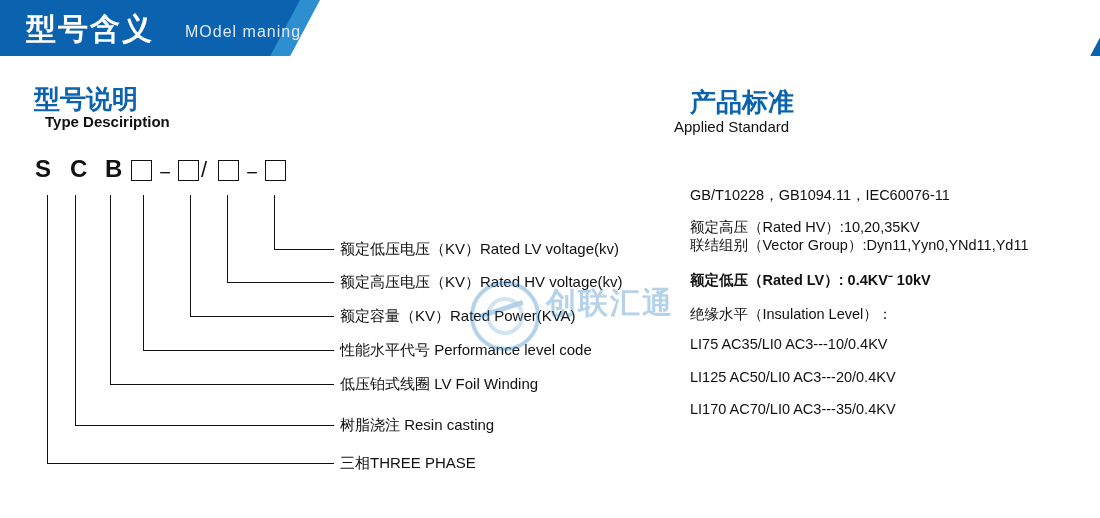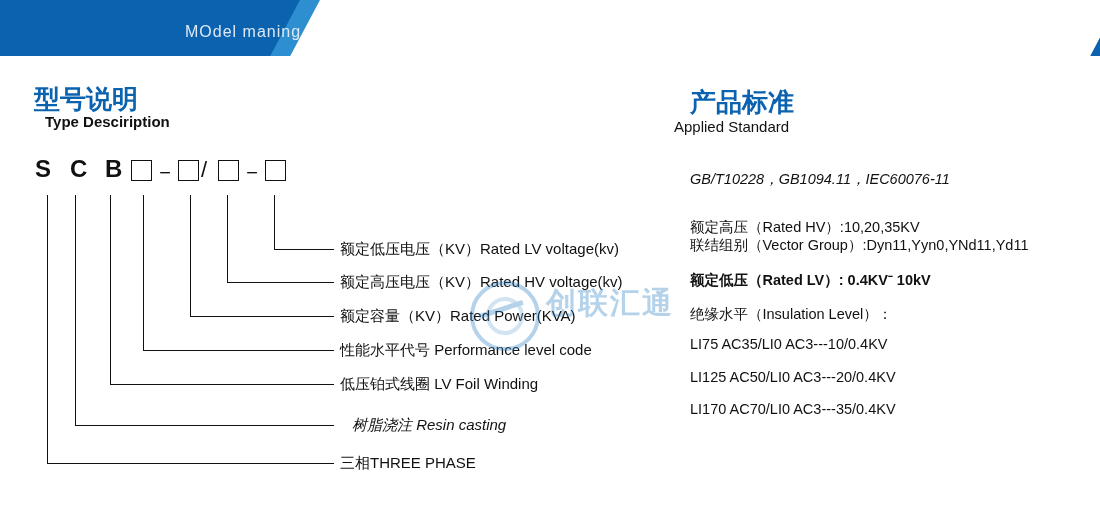--- a/index.html
+++ b/index.html
@@ -104,20 +104,21 @@
     transform:rotate(-18deg);
   }
 </style>
 </head>
 <body>
 
 <div class="banner">
   <div class="banner-inner">
     <div class="banner-wedge2"></div>
     <div class="banner-wedge"></div>
+    <div class="banner-cn">型号含义</div>
     <div class="banner-en">MOdel maning</div>
   </div>
 </div>
 
 <div class="sec-title-cn" id="left-title-cn">型号说明</div>
 <div class="sec-title-en" id="left-title-en">Type Desciription</div>
 
 <div class="sec-title-cn" id="right-title-cn">产品标准</div>
 <div class="sec-title-en" id="right-title-en">Applied Standard</div>
 
@@ -150,27 +151,27 @@
 <div class="vline" style="left:143px;top:195px;height:156px;"></div>
 <div class="hline" style="left:143px;top:350px;width:191px;"></div>
 <div class="leader-label" style="left:340px;top:341px;">性能水平代号 Performance level code</div>
 
 <div class="vline" style="left:110px;top:195px;height:190px;"></div>
 <div class="hline" style="left:110px;top:384px;width:224px;"></div>
 <div class="leader-label" style="left:340px;top:375px;">低压铂式线圈 LV Foil Winding</div>
 
 <div class="vline" style="left:75px;top:195px;height:231px;"></div>
 <div class="hline" style="left:75px;top:425px;width:259px;"></div>
-<div class="leader-label" style="left:352px;top:416px;font-style:italic;">树脂浇注 Resin casting</div>
+<div class="leader-label" style="left:340px;top:416px;">树脂浇注 Resin casting</div>
 
 <div class="vline" style="left:47px;top:195px;height:269px;"></div>
 <div class="hline" style="left:47px;top:463px;width:287px;"></div>
 <div class="leader-label" style="left:340px;top:454px;">三相THREE PHASE</div>
 
-<div class="std-item" style="top:170px;font-style:italic;">GB/T10228，GB1094.11，IEC60076-11</div>
+<div class="std-item" style="top:186px;">GB/T10228，GB1094.11，IEC60076-11</div>
 <div class="std-item" style="top:203px;margin-top:15px;">额定高压（Rated HV）:10,20,35KV</div>
 <div class="std-item" style="top:236px;">联结组别（Vector Group）:Dyn11,Yyn0,YNd11,Yd11</div>
 <div class="std-item" style="top:269px;font-weight:bold;">额定低压（Rated LV）: 0.4KV⁻ 10kV</div>
 <div class="std-item" style="top:305px;text-align:center;">绝缘水平（Insulation Level）：</div>
 <div class="std-item" style="top:336px;">LI75 AC35/LI0 AC3---10/0.4KV</div>
 <div class="std-item" style="top:369px;">LI125 AC50/LI0 AC3---20/0.4KV</div>
 <div class="std-item" style="top:401px;">LI170 AC70/LI0 AC3---35/0.4KV</div>
 
 <div class="watermark">
   <div class="wm-circle"></div>

